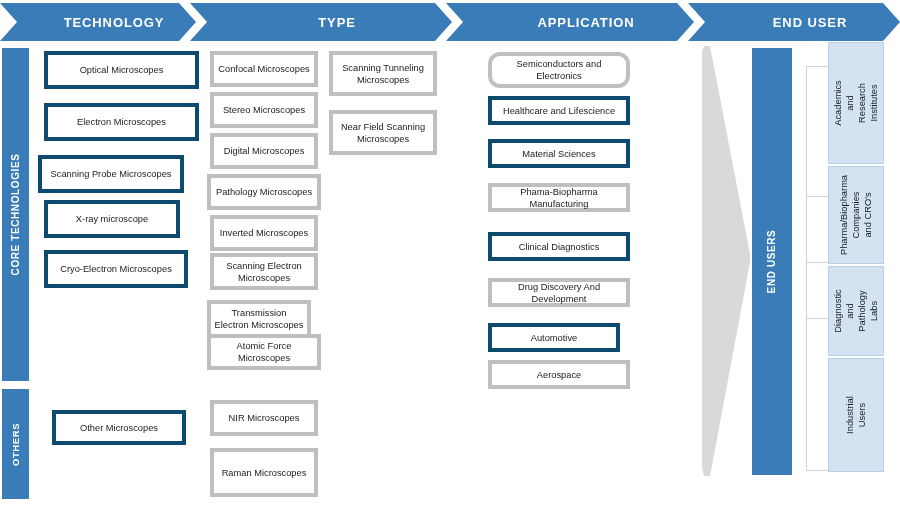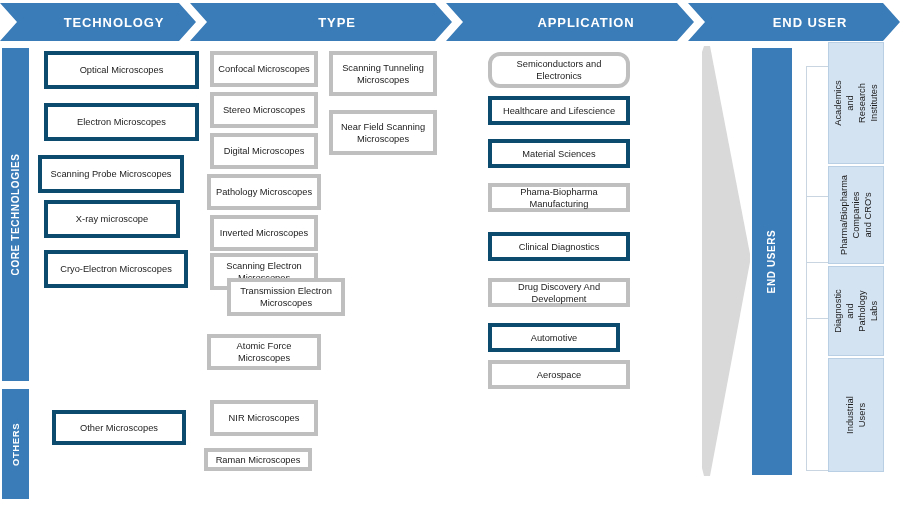--- a/index.html
+++ b/index.html
@@ -186,38 +186,38 @@
   </div>
   <div class="nbox gray" style="left:207px;top:174px;width:114px;height:36px;">
     <span class="txt">Pathology Microscopes</span>
   </div>
   <div class="nbox gray" style="left:210px;top:215px;width:108px;height:36px;">
     <span class="txt">Inverted Microscopes</span>
   </div>
   <div class="nbox gray" style="left:210px;top:253px;width:108px;height:37px;">
     <span class="txt">Scanning Electron Microscopes</span>
   </div>
-  <div class="nbox gray" style="left:207px;top:278px;width:118px;height:38px;margin-left:20px;">
+  <div class="nbox gray" style="left:207px;top:300px;width:104px;height:38px;">
     <span class="txt">Transmission Electron Microscopes</span>
   </div>
   <div class="nbox gray" style="left:207px;top:334px;width:114px;height:36px;">
     <span class="txt">Atomic Force Microscopes</span>
   </div>
 
   <div class="nbox gray" style="left:329px;top:51px;width:108px;height:45px;">
     <span class="txt">Scanning Tunneling Microscopes</span>
   </div>
   <div class="nbox gray" style="left:329px;top:110px;width:108px;height:45px;">
     <span class="txt">Near Field Scanning Microscopes</span>
   </div>
 
   <div class="nbox gray" style="left:210px;top:400px;width:108px;height:36px;">
     <span class="txt">NIR Microscopes</span>
   </div>
-  <div class="nbox gray" style="left:204px;top:448px;width:108px;height:23px;">
+  <div class="nbox gray" style="left:210px;top:448px;width:108px;height:49px;">
     <span class="txt">Raman Microscopes</span>
   </div>
 
   <div class="nbox gray" style="left:488px;top:52px;width:142px;height:36px;border-radius:12px;">
     <span class="txt">Semiconductors and Electronics</span>
   </div>
   <div class="nbox" style="left:488px;top:96px;width:142px;height:29px;">
     <span class="txt">Healthcare and Lifescience</span>
   </div>
   <div class="nbox" style="left:488px;top:139px;width:142px;height:29px;">

